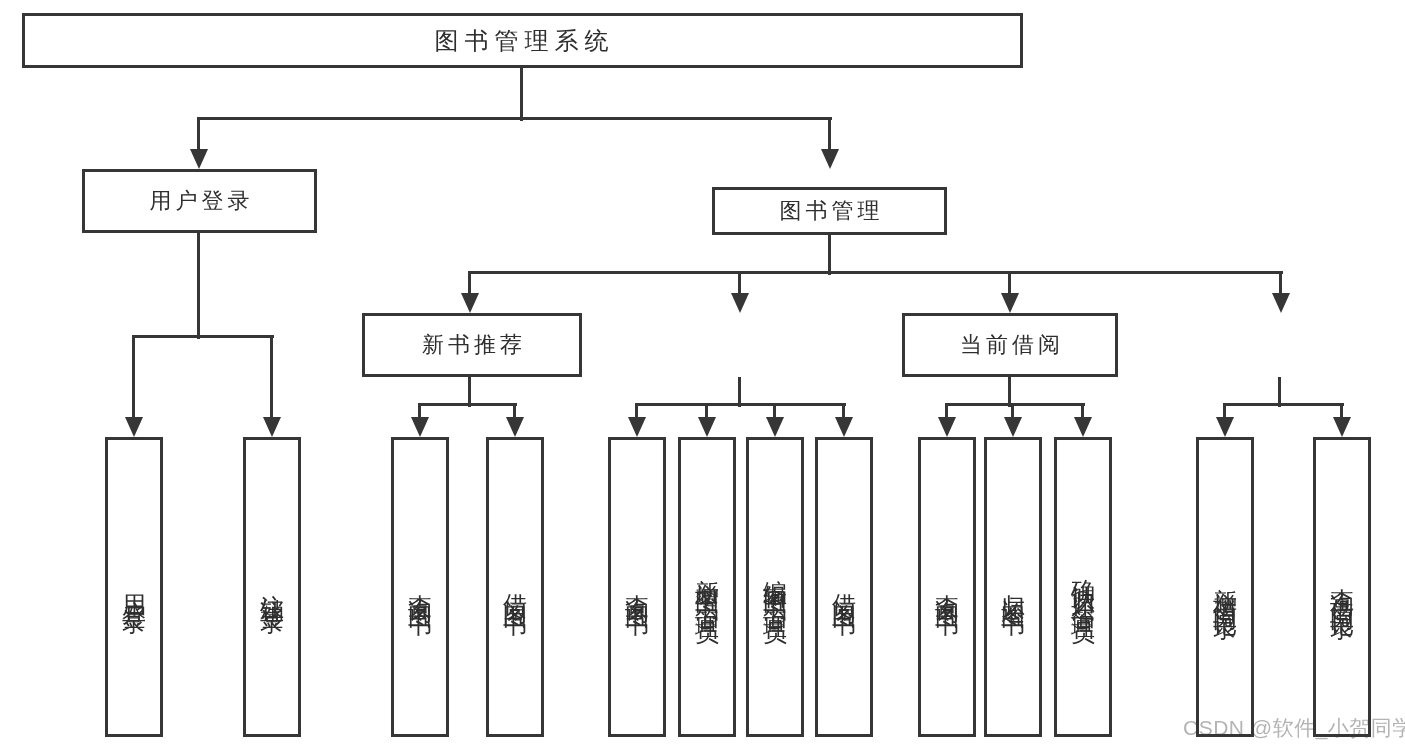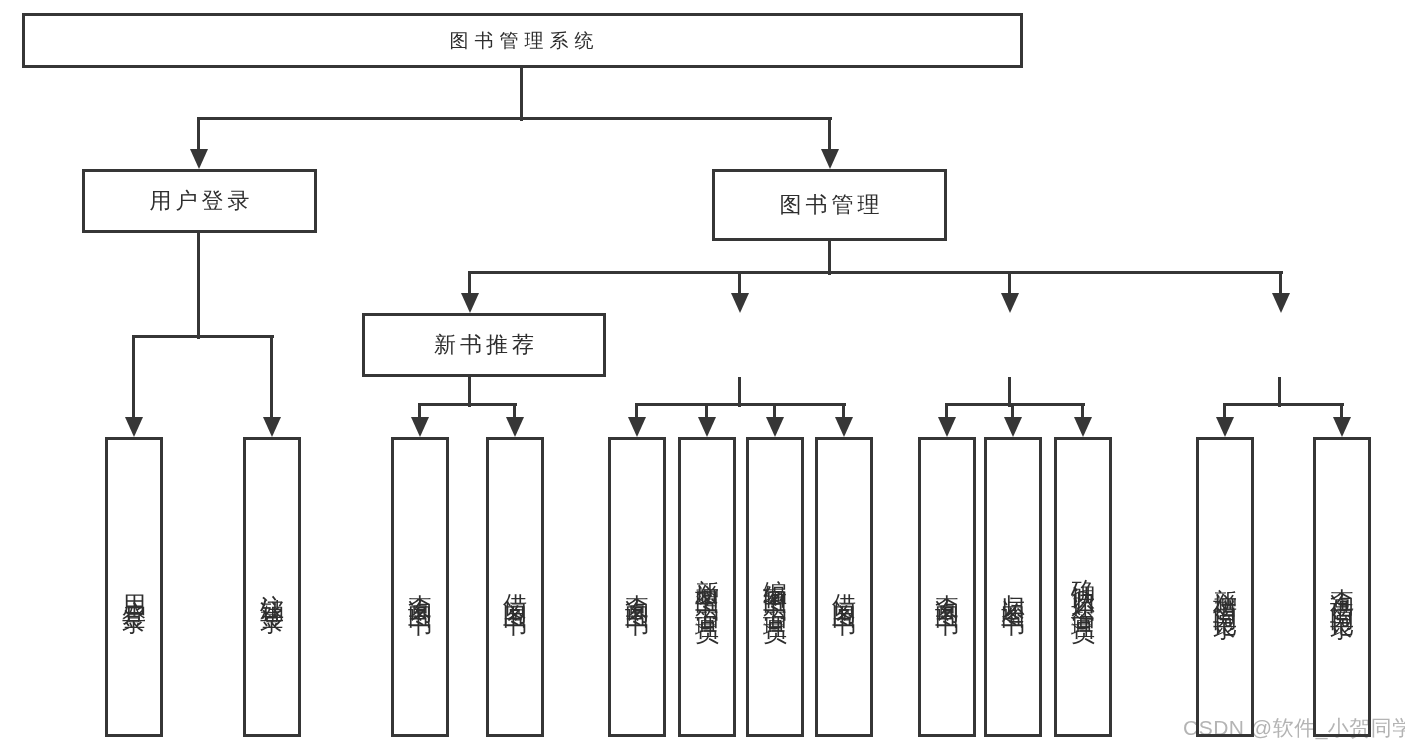--- a/index.html
+++ b/index.html
@@ -15,42 +15,42 @@
     position:absolute; background:#ffffff; border:3px solid #363636;
     display:flex; align-items:center; justify-content:center;
     font-size:22px; letter-spacing:4px; text-indent:4px;
     color:#2e2e2e; z-index:2; white-space:nowrap;
   }
   .vbox {
     writing-mode:vertical-rl; text-orientation:mixed;
     font-size:24px; letter-spacing:6px; text-indent:0;
     line-height:1; white-space:normal;
   }
-  .title { font-size:19px; letter-spacing:6px; }
+  .title { font-size:24px; letter-spacing:6px; }
 
   .vline, .hline { position:absolute; background:#363636; z-index:1; }
   .vline { width:3px; }
   .hline { height:3px; }
   .arrowhead {
     position:absolute; width:0; height:0; z-index:1;
     border-left:9px solid transparent; border-right:9px solid transparent;
     border-top:20px solid #363636;
   }
 
   .watermark {
     position:absolute; left:1183px; top:714px; z-index:5;
     color:#b4b4b4; font-size:21px; letter-spacing:0.5px;
     white-space:nowrap; mix-blend-mode:darken;
   }
 
   
   #root          { left:22px;   top:13px;  width:1001px; height:55px; }
   #user-login    { left:82px;   top:169px; width:235px;  height:64px; }
-  #book-mgmt     { left:712px;  top:169px; width:235px;  height:72px; }
-  #new-book-rec  { left:362px;  top:313px; width:244px;  height:64px; }
+  #book-mgmt     { left:712px;  top:187px; width:235px;  height:48px; }
+  #new-book-rec  { left:362px;  top:313px; width:220px;  height:64px; }
   #book-borrow   { left:632px;  top:313px; width:216px;  height:64px; }
   #cur-borrow    { left:902px;  top:313px; width:216px;  height:64px; }
   #borrow-record { left:1173px; top:313px; width:215px;  height:64px; }
   .leaf { top:437px; width:58px; height:300px; }
   #leaf-login      { left:105px;  }
   #leaf-logout     { left:243px;  }
   #leaf-rec-query  { left:391px;  }
   #leaf-rec-borrow { left:486px;  }
   #leaf-bb-query   { left:608px;  }
   #leaf-bb-add     { left:678px;  }
@@ -66,20 +66,21 @@
 <body>
 
 <div class="stage">
 
   <div class="box title" id="root">图书管理系统</div>
 
   <div class="box" id="user-login">用户登录</div>
   <div class="box" id="book-mgmt">图书管理</div>
 
   <div class="box" id="new-book-rec">新书推荐</div>
+  <div class="box" id="cur-borrow">当前借阅</div>
 
   <div class="box vbox leaf" id="leaf-login">用户登录</div>
   <div class="box vbox leaf" id="leaf-logout">注销登录</div>
   <div class="box vbox leaf" id="leaf-rec-query">查询图书</div>
   <div class="box vbox leaf" id="leaf-rec-borrow">借阅图书</div>
   <div class="box vbox leaf" id="leaf-bb-query">查询图书</div>
   <div class="box vbox leaf" id="leaf-bb-add">新增图书（管理员）</div>
   <div class="box vbox leaf" id="leaf-bb-edit">编辑图书（管理员）</div>
   <div class="box vbox leaf" id="leaf-bb-borrow">借阅图书</div>
   <div class="box vbox leaf" id="leaf-cur-query">查询图书</div>

